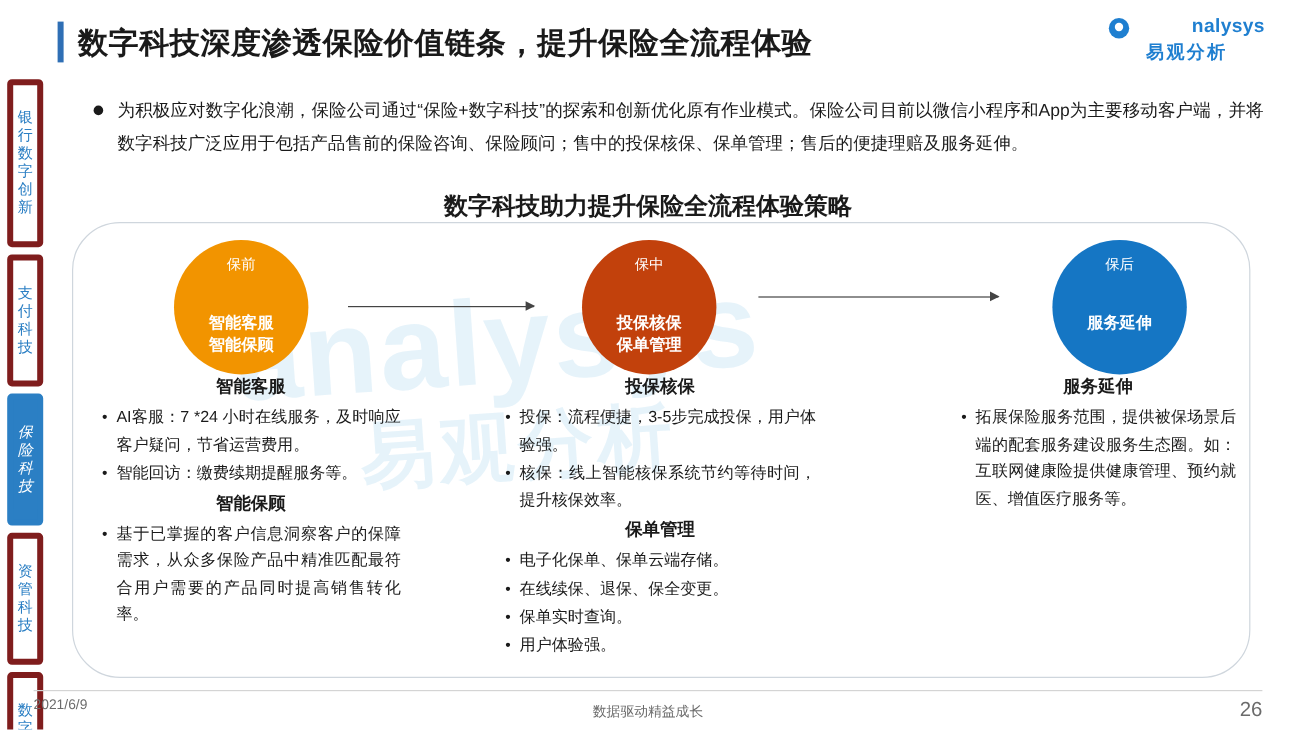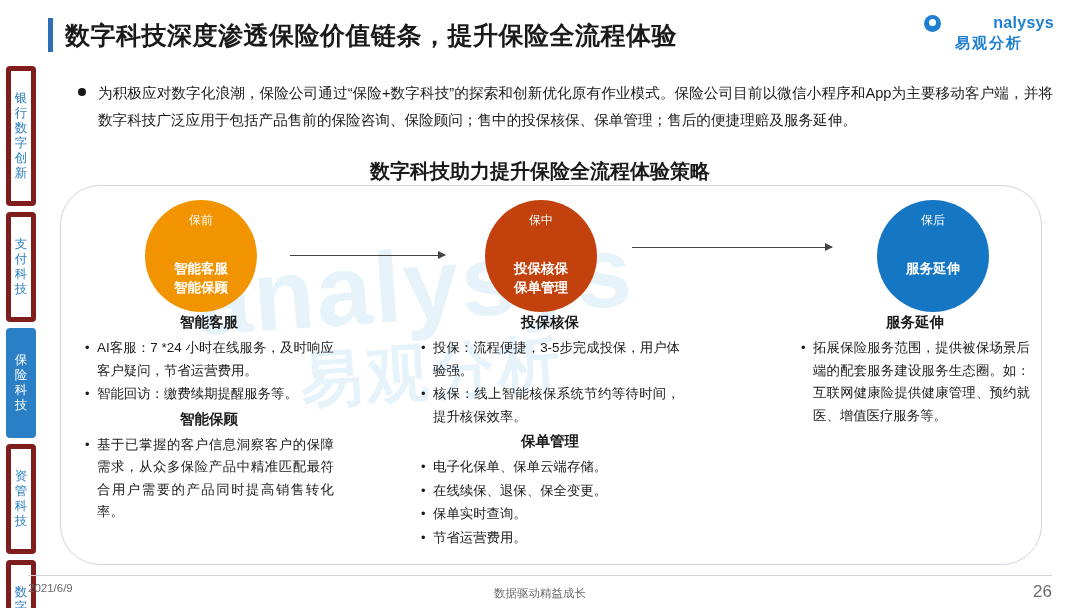--- a/index.html
+++ b/index.html
@@ -86,20 +86,21 @@
     line-height: 15px;
     text-align: center;
     padding: 20px 2px;
     background: #ffffff;
     letter-spacing: 0px;
   }
   .side-tab.active {
     background: #2b7fc4;
     color: #ffffff;
     border-color: #2b7fc4;
+    font-style: italic;
   }
 
   
   .intro {
     position: absolute;
     left: 78px; top: 80px;
     width: 975px;
     display: flex;
   }
   .intro-dot {
@@ -333,21 +334,21 @@
     <div class="col-head">投保核保</div>
     <ul class="bullet-list">
       <li>投保：流程便捷，3-5步完成投保，用户体验强。</li>
       <li>核保：线上智能核保系统节约等待时间，提升核保效率。</li>
     </ul>
     <div class="col-head inline">保单管理</div>
     <ul class="bullet-list">
       <li>电子化保单、保单云端存储。</li>
       <li>在线续保、退保、保全变更。</li>
       <li>保单实时查询。</li>
-      <li>节省运营费用。</li>
+      <li>用户体验强。</li>
     </ul>
   </div>
 
   <div class="col" id="col-2">
     <div class="col-head">服务延伸</div>
     <ul class="bullet-list">
       <li>拓展保险服务范围，提供被保场景后端的配套服务建设服务生态圈。如：互联网健康险提供健康管理、预约就医、增值医疗服务等。</li>
     </ul>
   </div>
 

